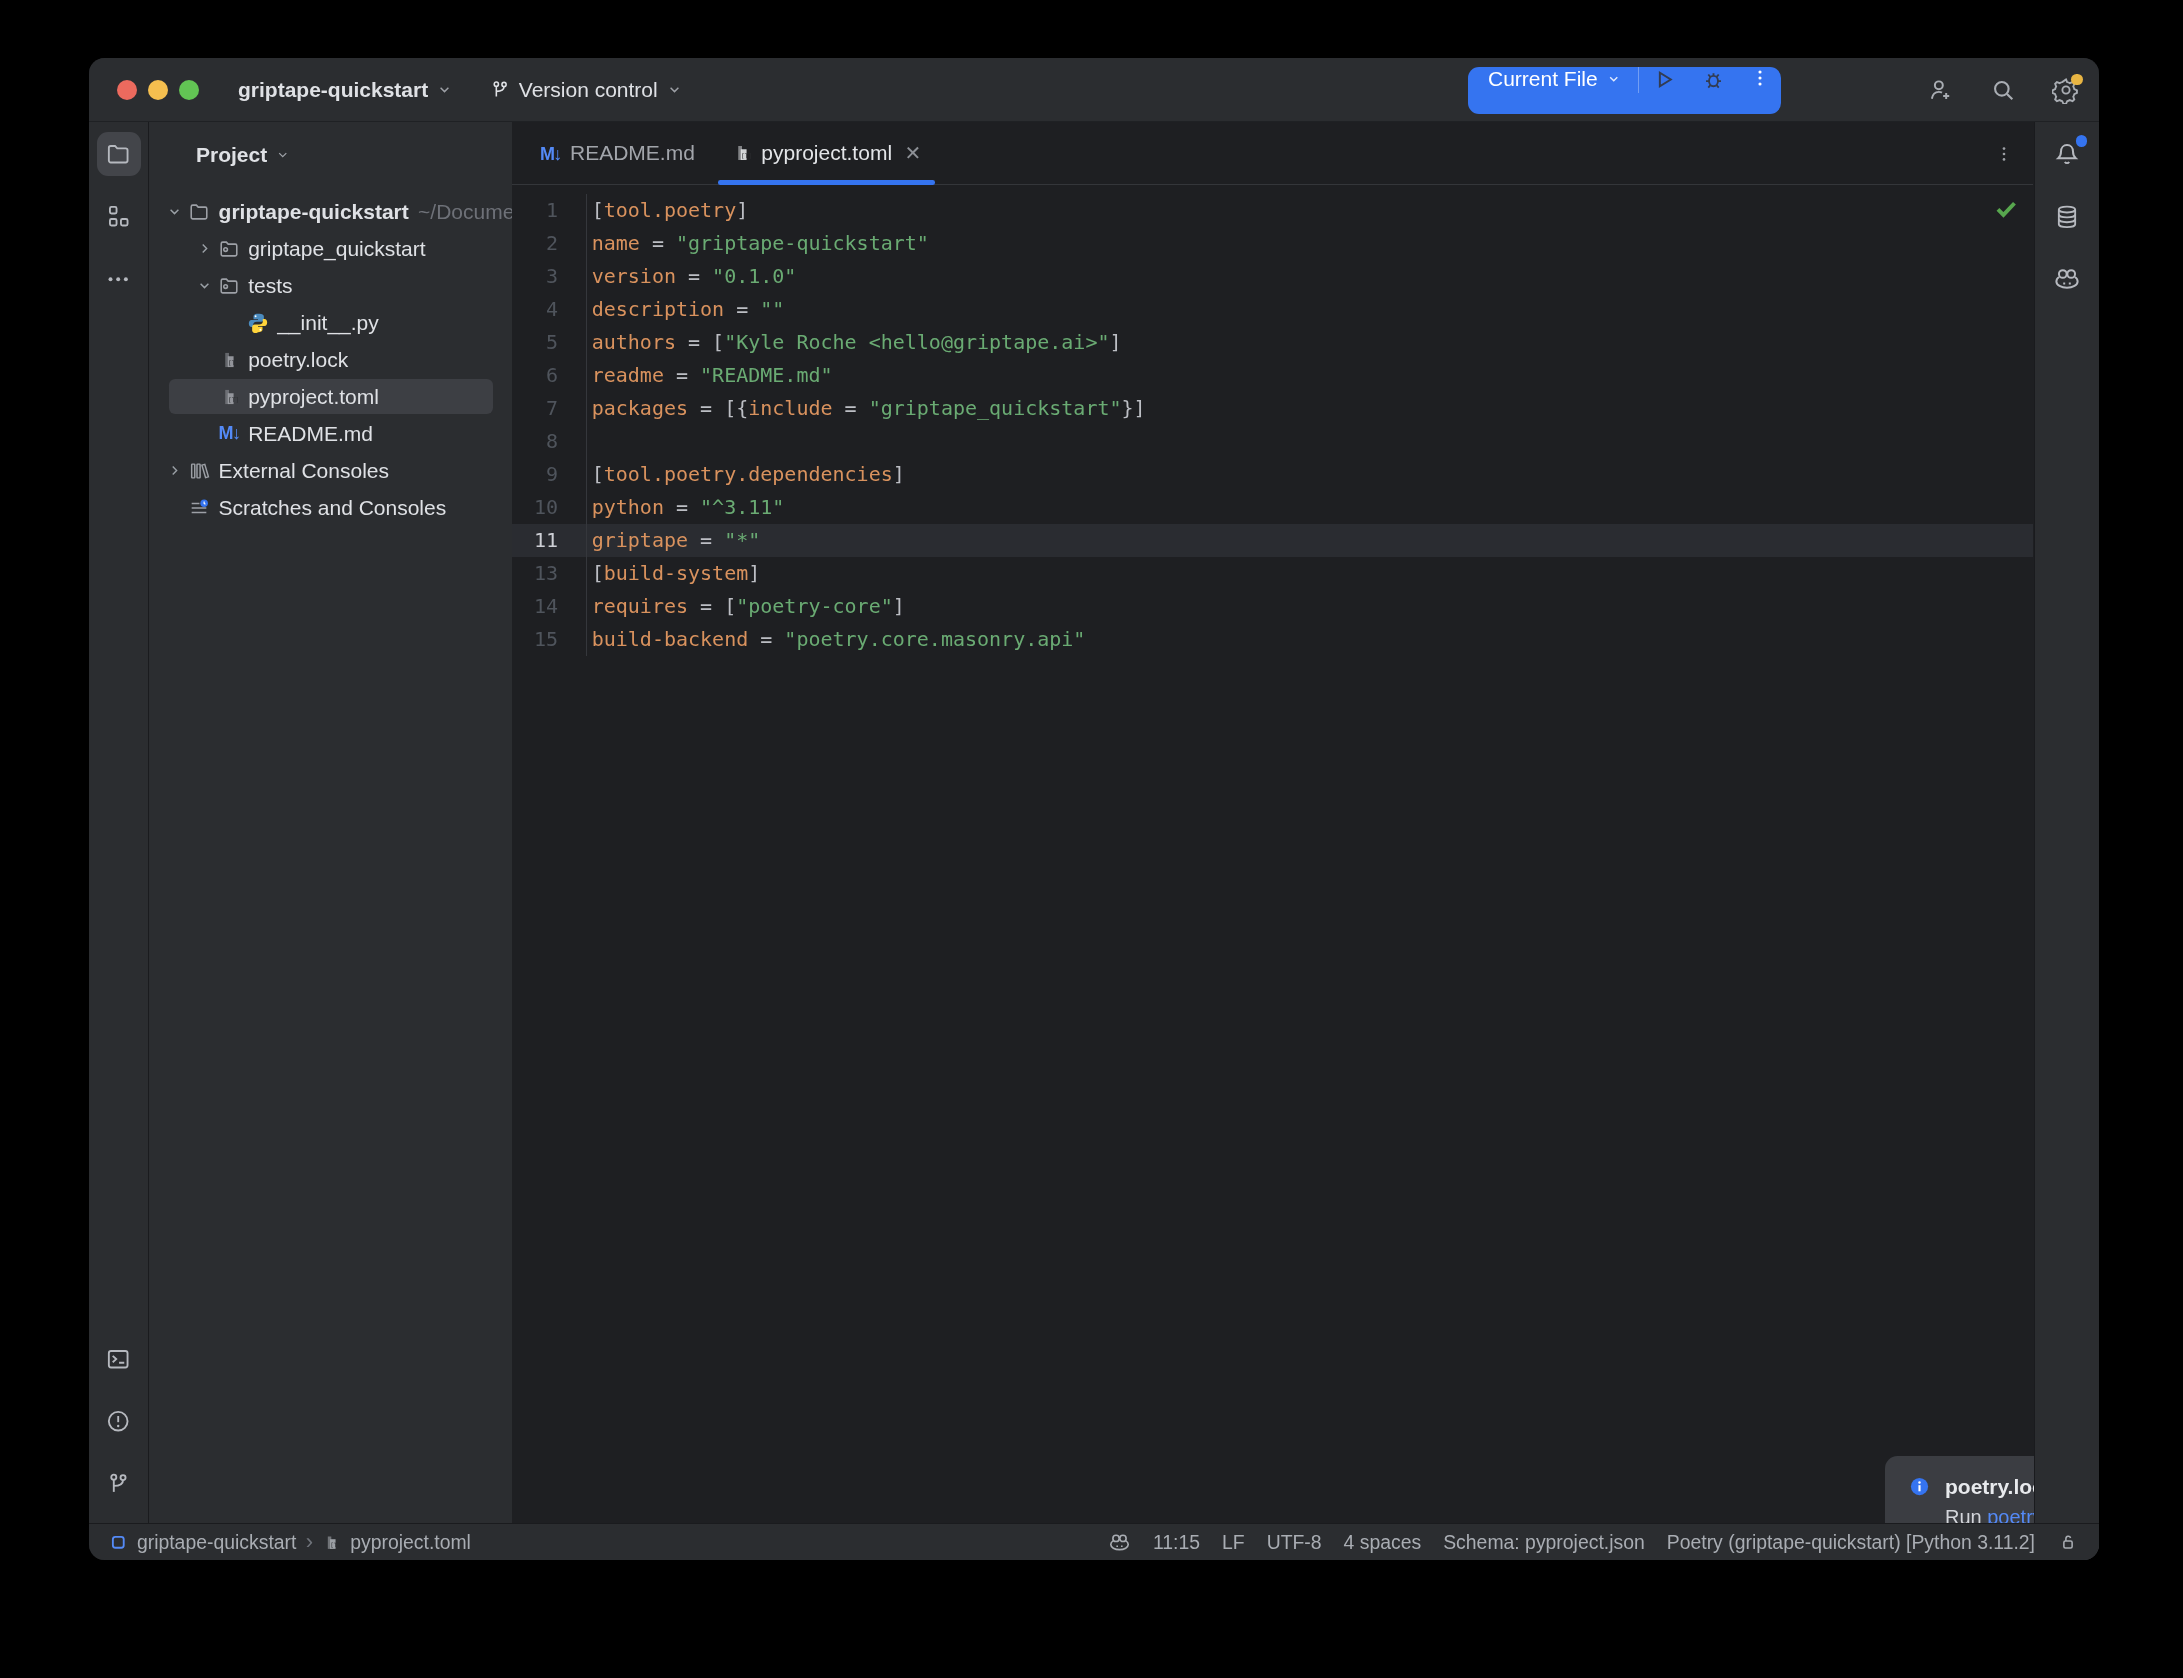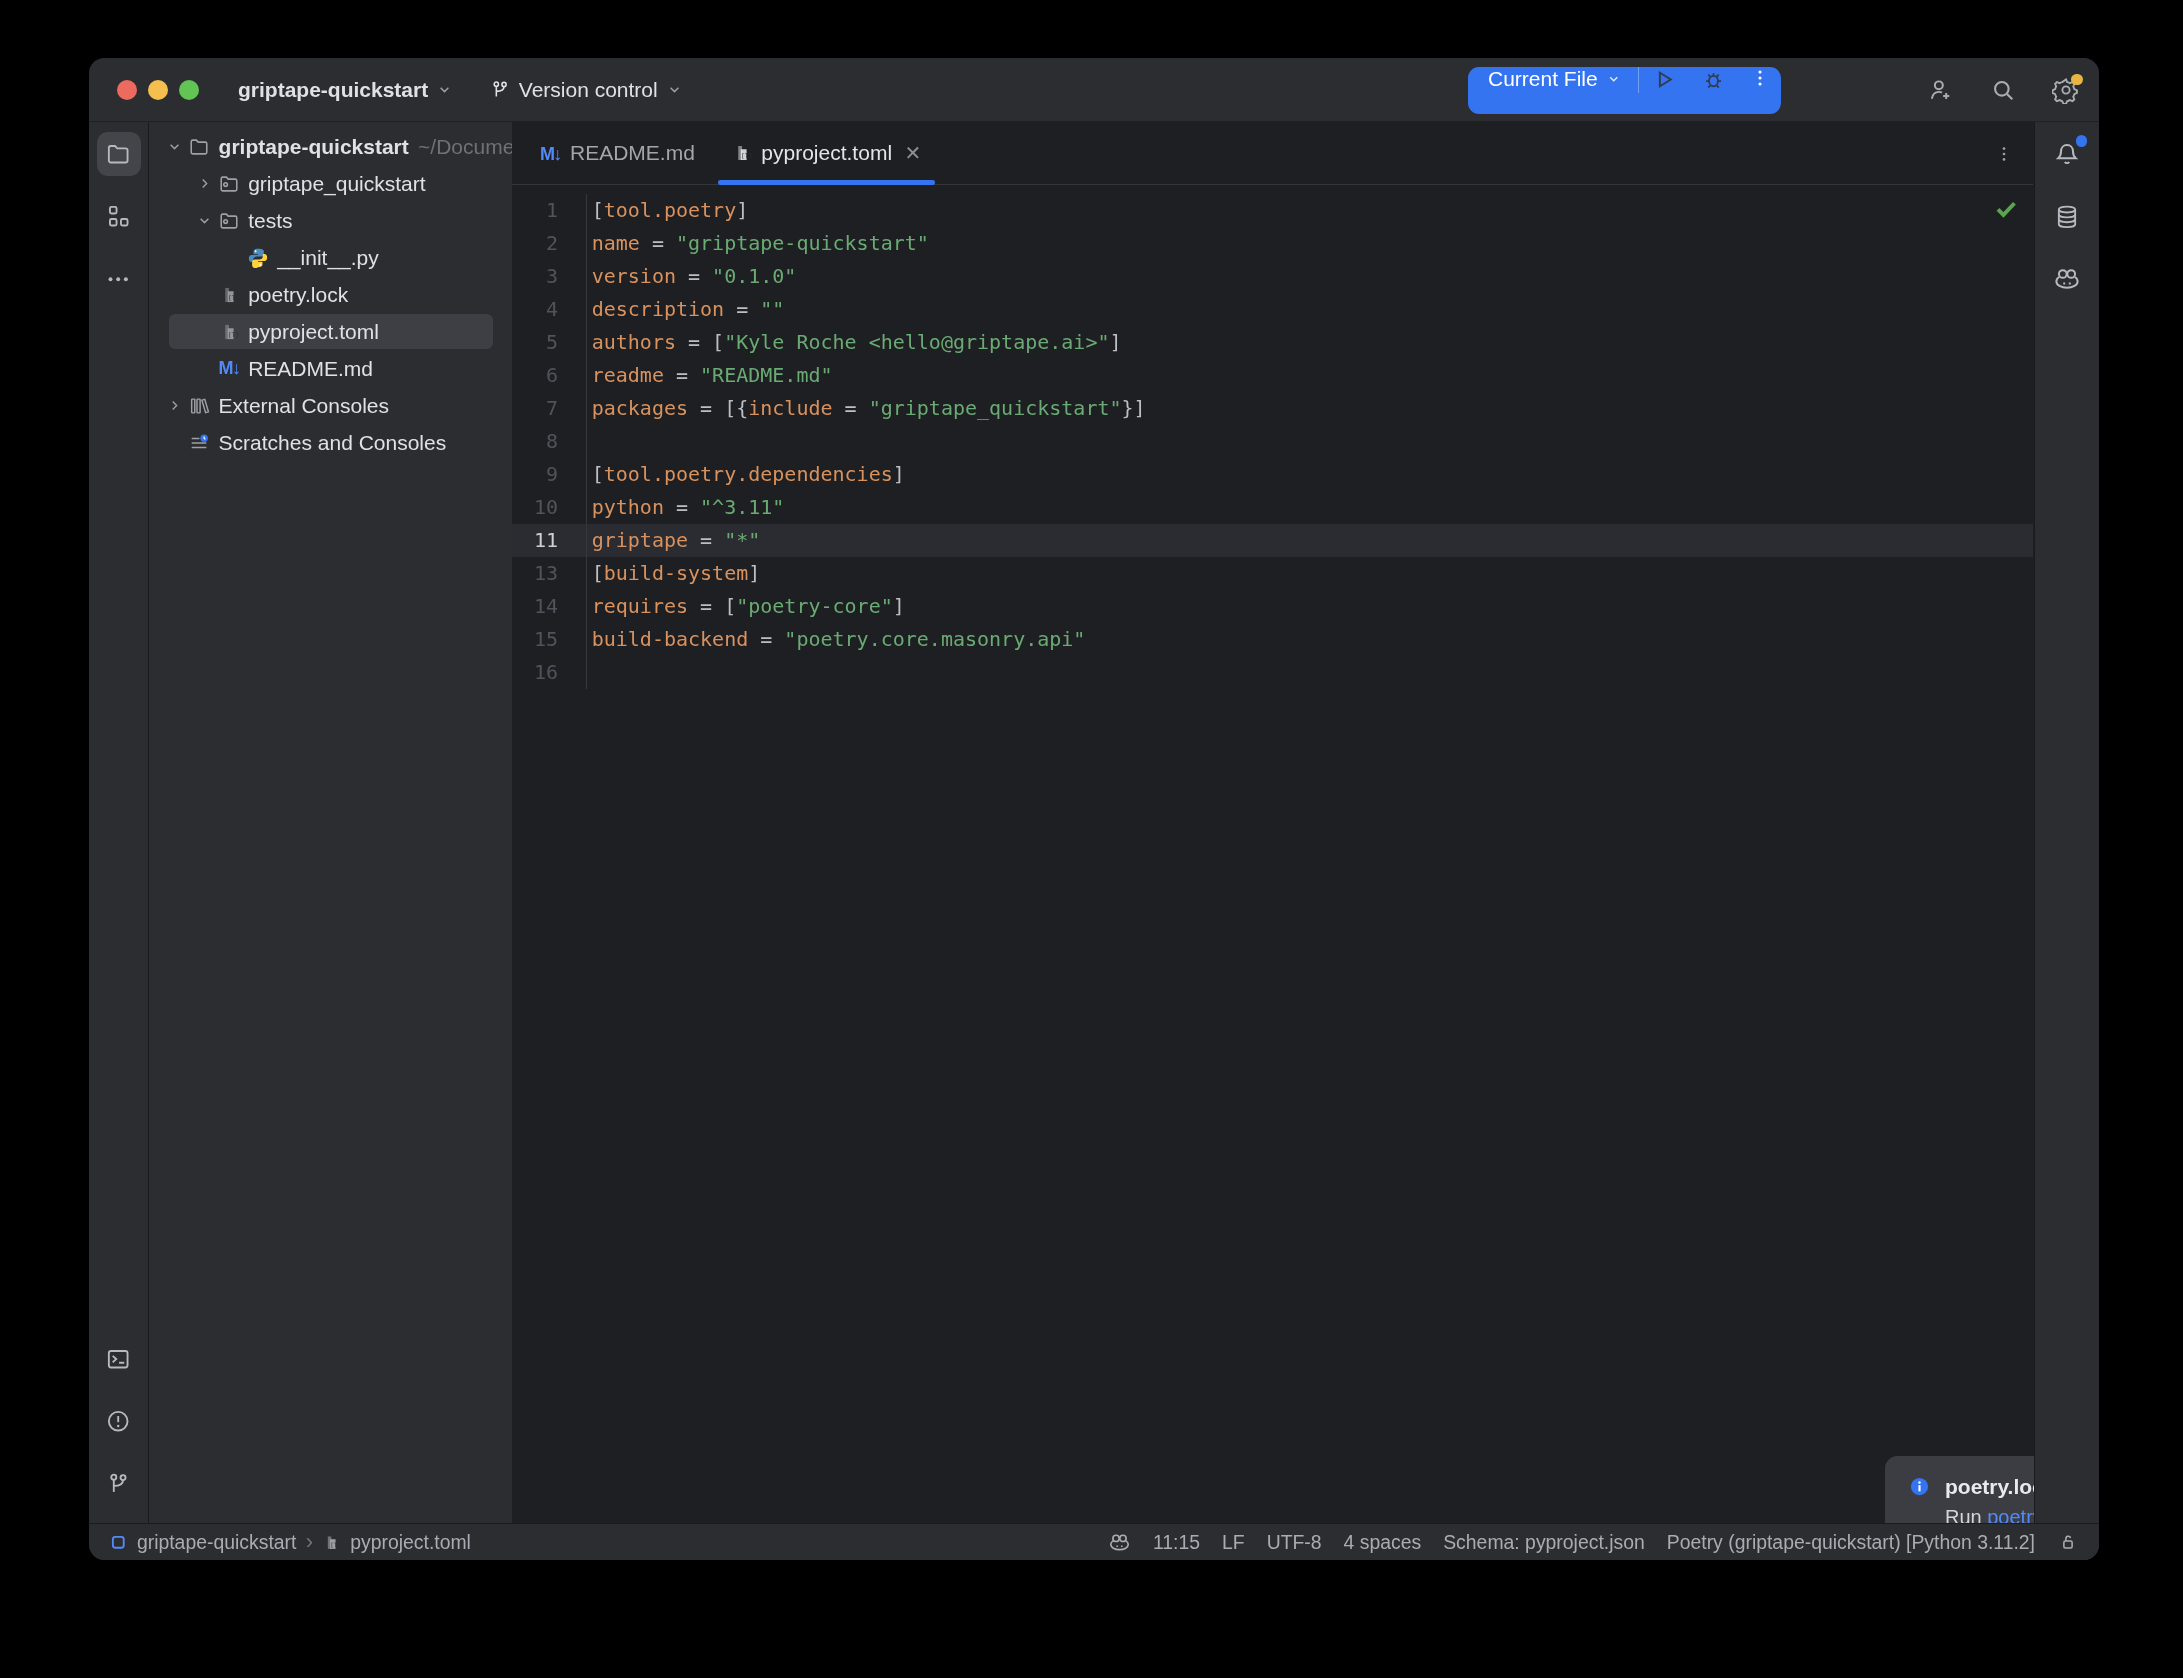--- a/index.html
+++ b/index.html
@@ -227,20 +227,28 @@
               <circle cx="8" cy="5.6" r="2.3"></circle>
               <circle cx="16.4" cy="6" r="2.3"></circle>
               <path d="M8 8v11"></path>
               <path d="M8 13.5c5.5 0 8.4-1.6 8.4-5.2"></path>
             </svg>
           </div>
       </div>
     </div>
 
     <div class="panel">
+      <div class="panel-header">
+        <span>Project</span>
+        <span class="chev">
+            <svg width="15.5" height="15.5" viewBox="0 0 24 24" fill="none" stroke="currentColor" stroke-width="2">
+              <path d="M6.5 9.5l5.5 5.5 5.5-5.5"></path>
+            </svg>
+          </span>
+      </div>
       <div class="tree">
           <div class="trow" style="padding-left: 12.4px;">
             <span class="tchev">
               <svg width="17" height="17" viewBox="0 0 24 24" fill="none" stroke="currentColor" stroke-width="2">
                 <path d="M6.5 9.5l5.5 5.5 5.5-5.5"></path>
               </svg>
             </span>
             <span class="ticon">
               <svg width="22" height="22" viewBox="0 0 24 24" fill="none" stroke="currentColor" stroke-width="1.7">
                 <path d="M3.5 6.2c0-.9.8-1.7 1.7-1.7h3.9l2 2.2h7.7c.9 0 1.7.8 1.7 1.7v9.4c0 .9-.8 1.7-1.7 1.7H5.2c-.9 0-1.7-.8-1.7-1.7z"></path>
@@ -426,24 +434,20 @@
             <span class="lnum">13</span>
             <span class="ctext"><span class="tk-p">[</span><span class="tk-key">build-system</span><span class="tk-p">]</span></span>
           </div>
           <div class="crow">
             <span class="lnum">14</span>
             <span class="ctext"><span class="tk-key">requires</span><span class="tk-p"> = [</span><span class="tk-str">"poetry-core"</span><span class="tk-p">]</span></span>
           </div>
           <div class="crow">
             <span class="lnum">15</span>
             <span class="ctext"><span class="tk-key">build-backend</span><span class="tk-p"> = </span><span class="tk-str">"poetry.core.masonry.api"</span></span>
-          </div>
-          <div class="crow">
-            <span class="lnum">16</span>
-            <span class="ctext"></span>
           </div>
         </div>
 
       <div class="notif">
         <div class="notif-title-row">
           <span>
               <svg width="23" height="23" viewBox="0 0 24 24">
                 <circle cx="12" cy="12" r="9" fill="#3574f0"></circle>
                 <path d="M12 10.6V17" stroke="#fff" stroke-width="2.2"></path>
                 <circle cx="12" cy="7.7" r="1.3" fill="#fff"></circle>

